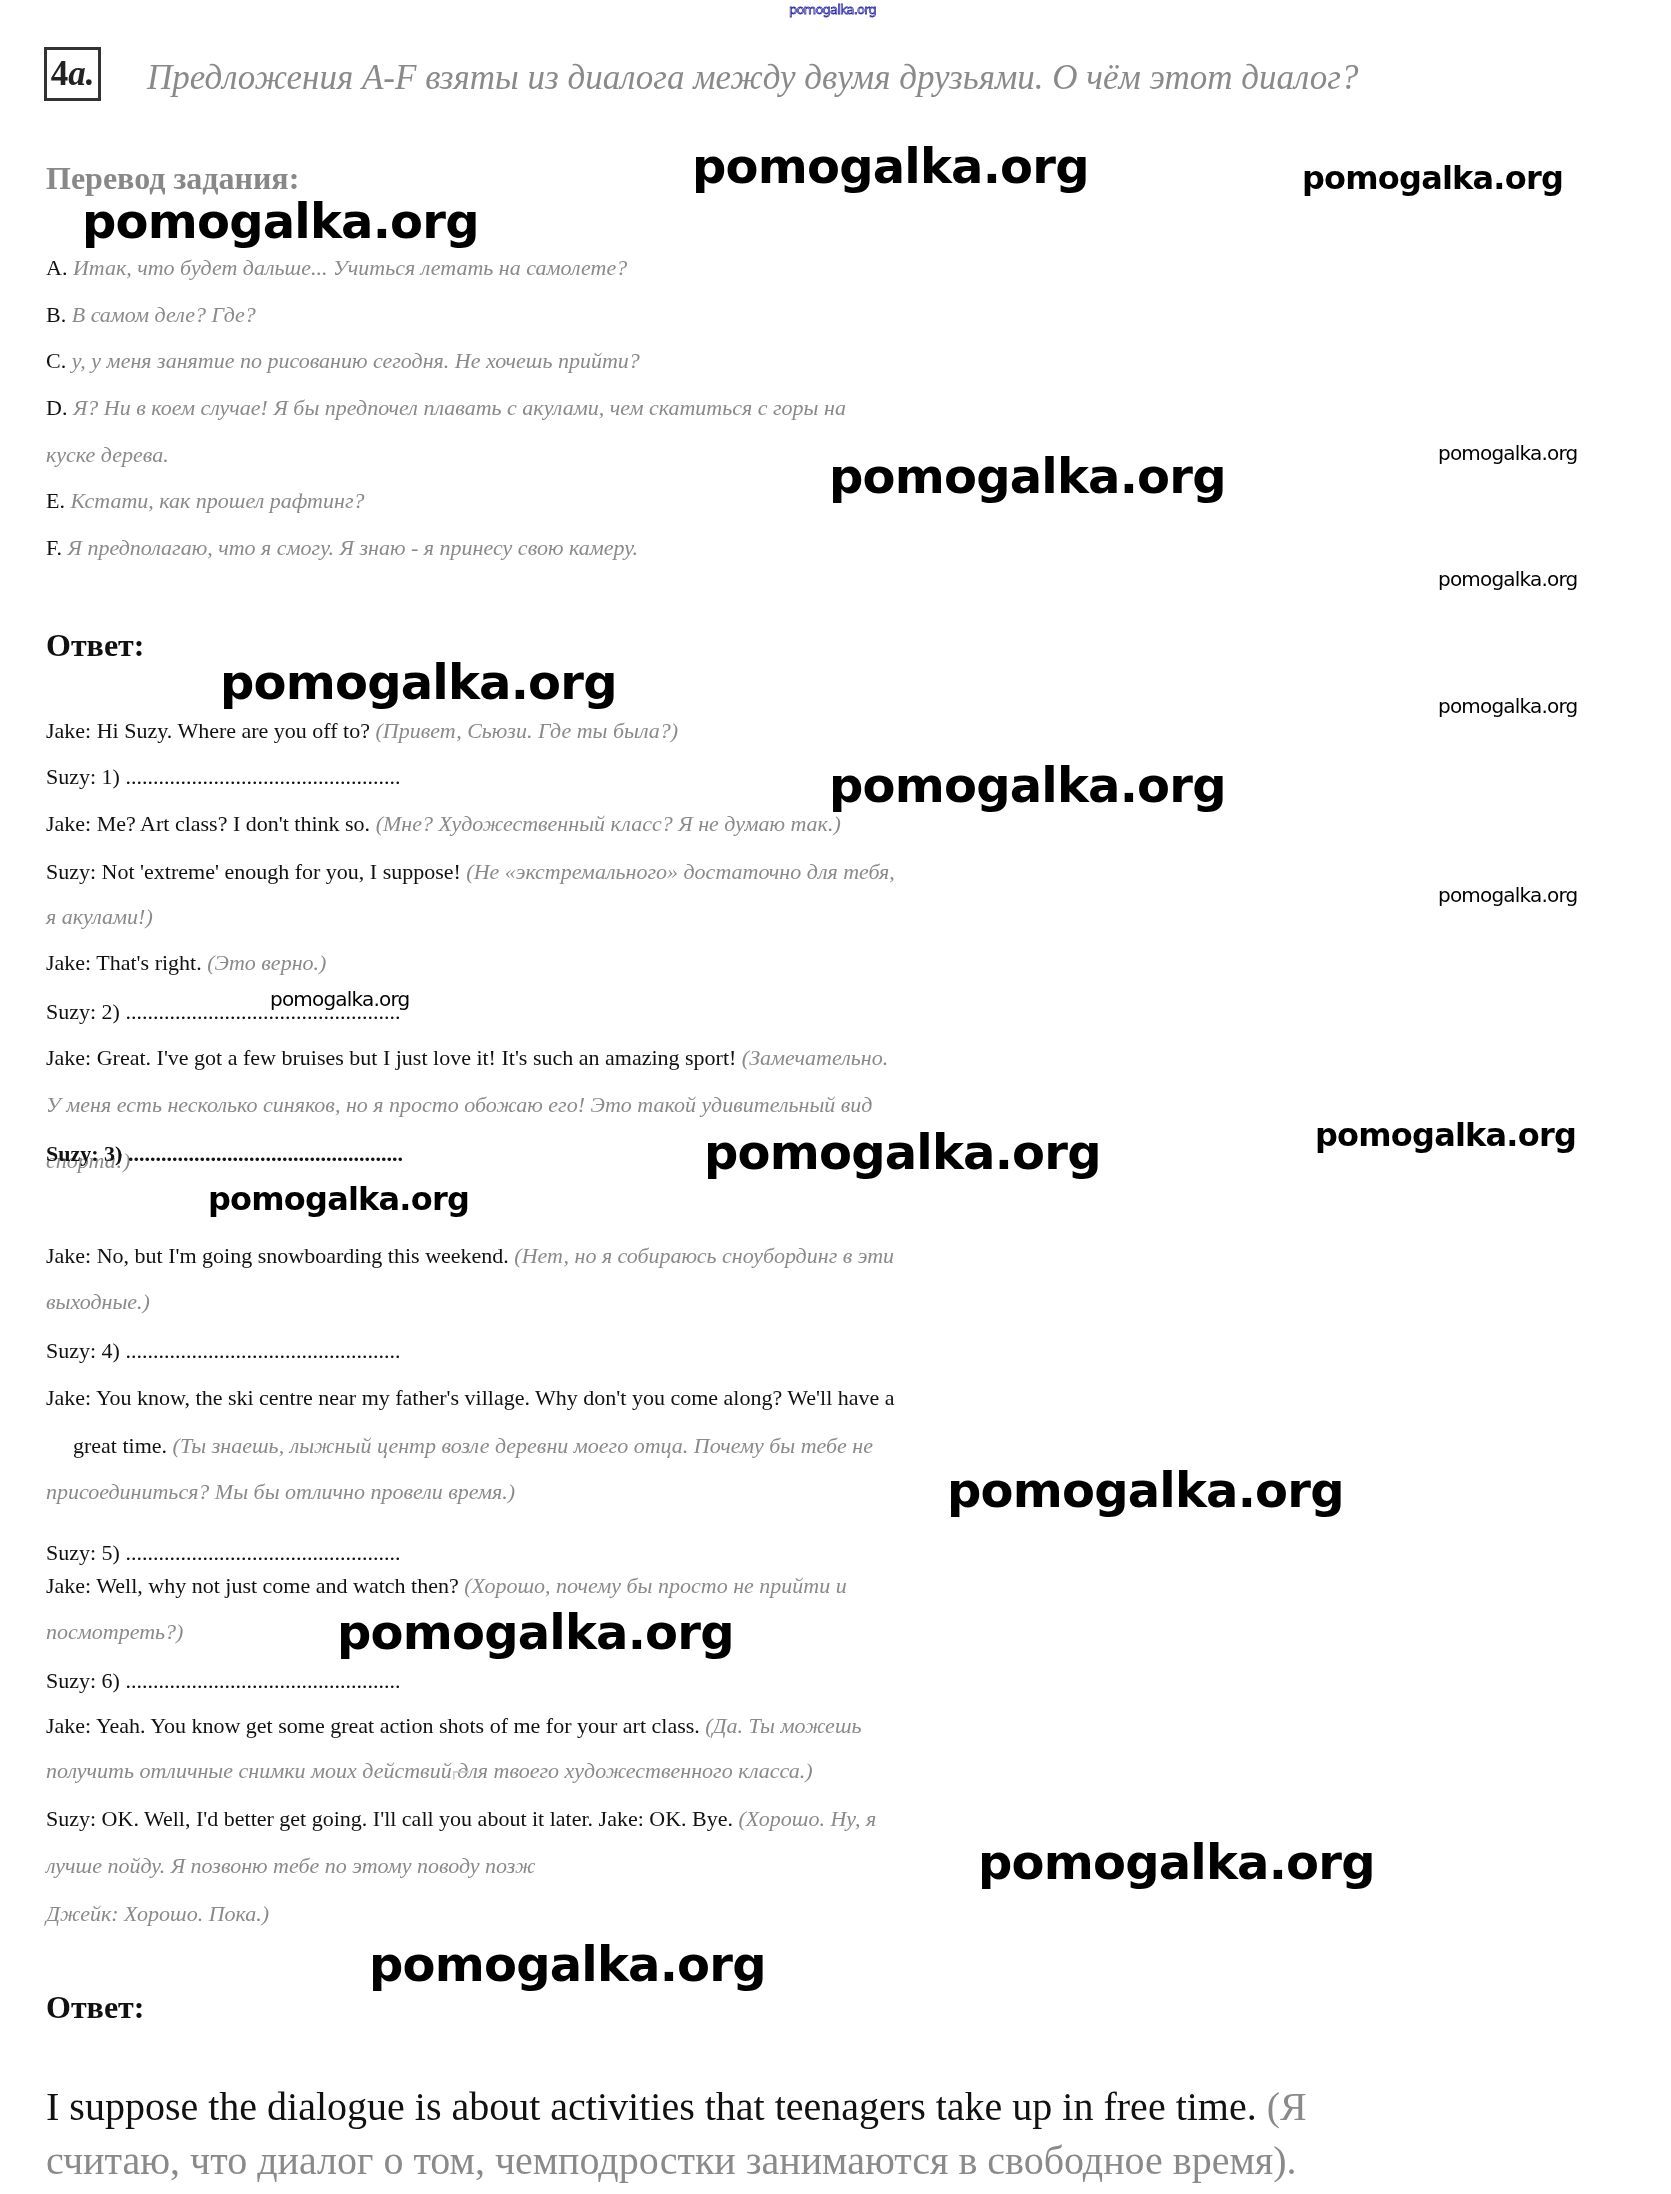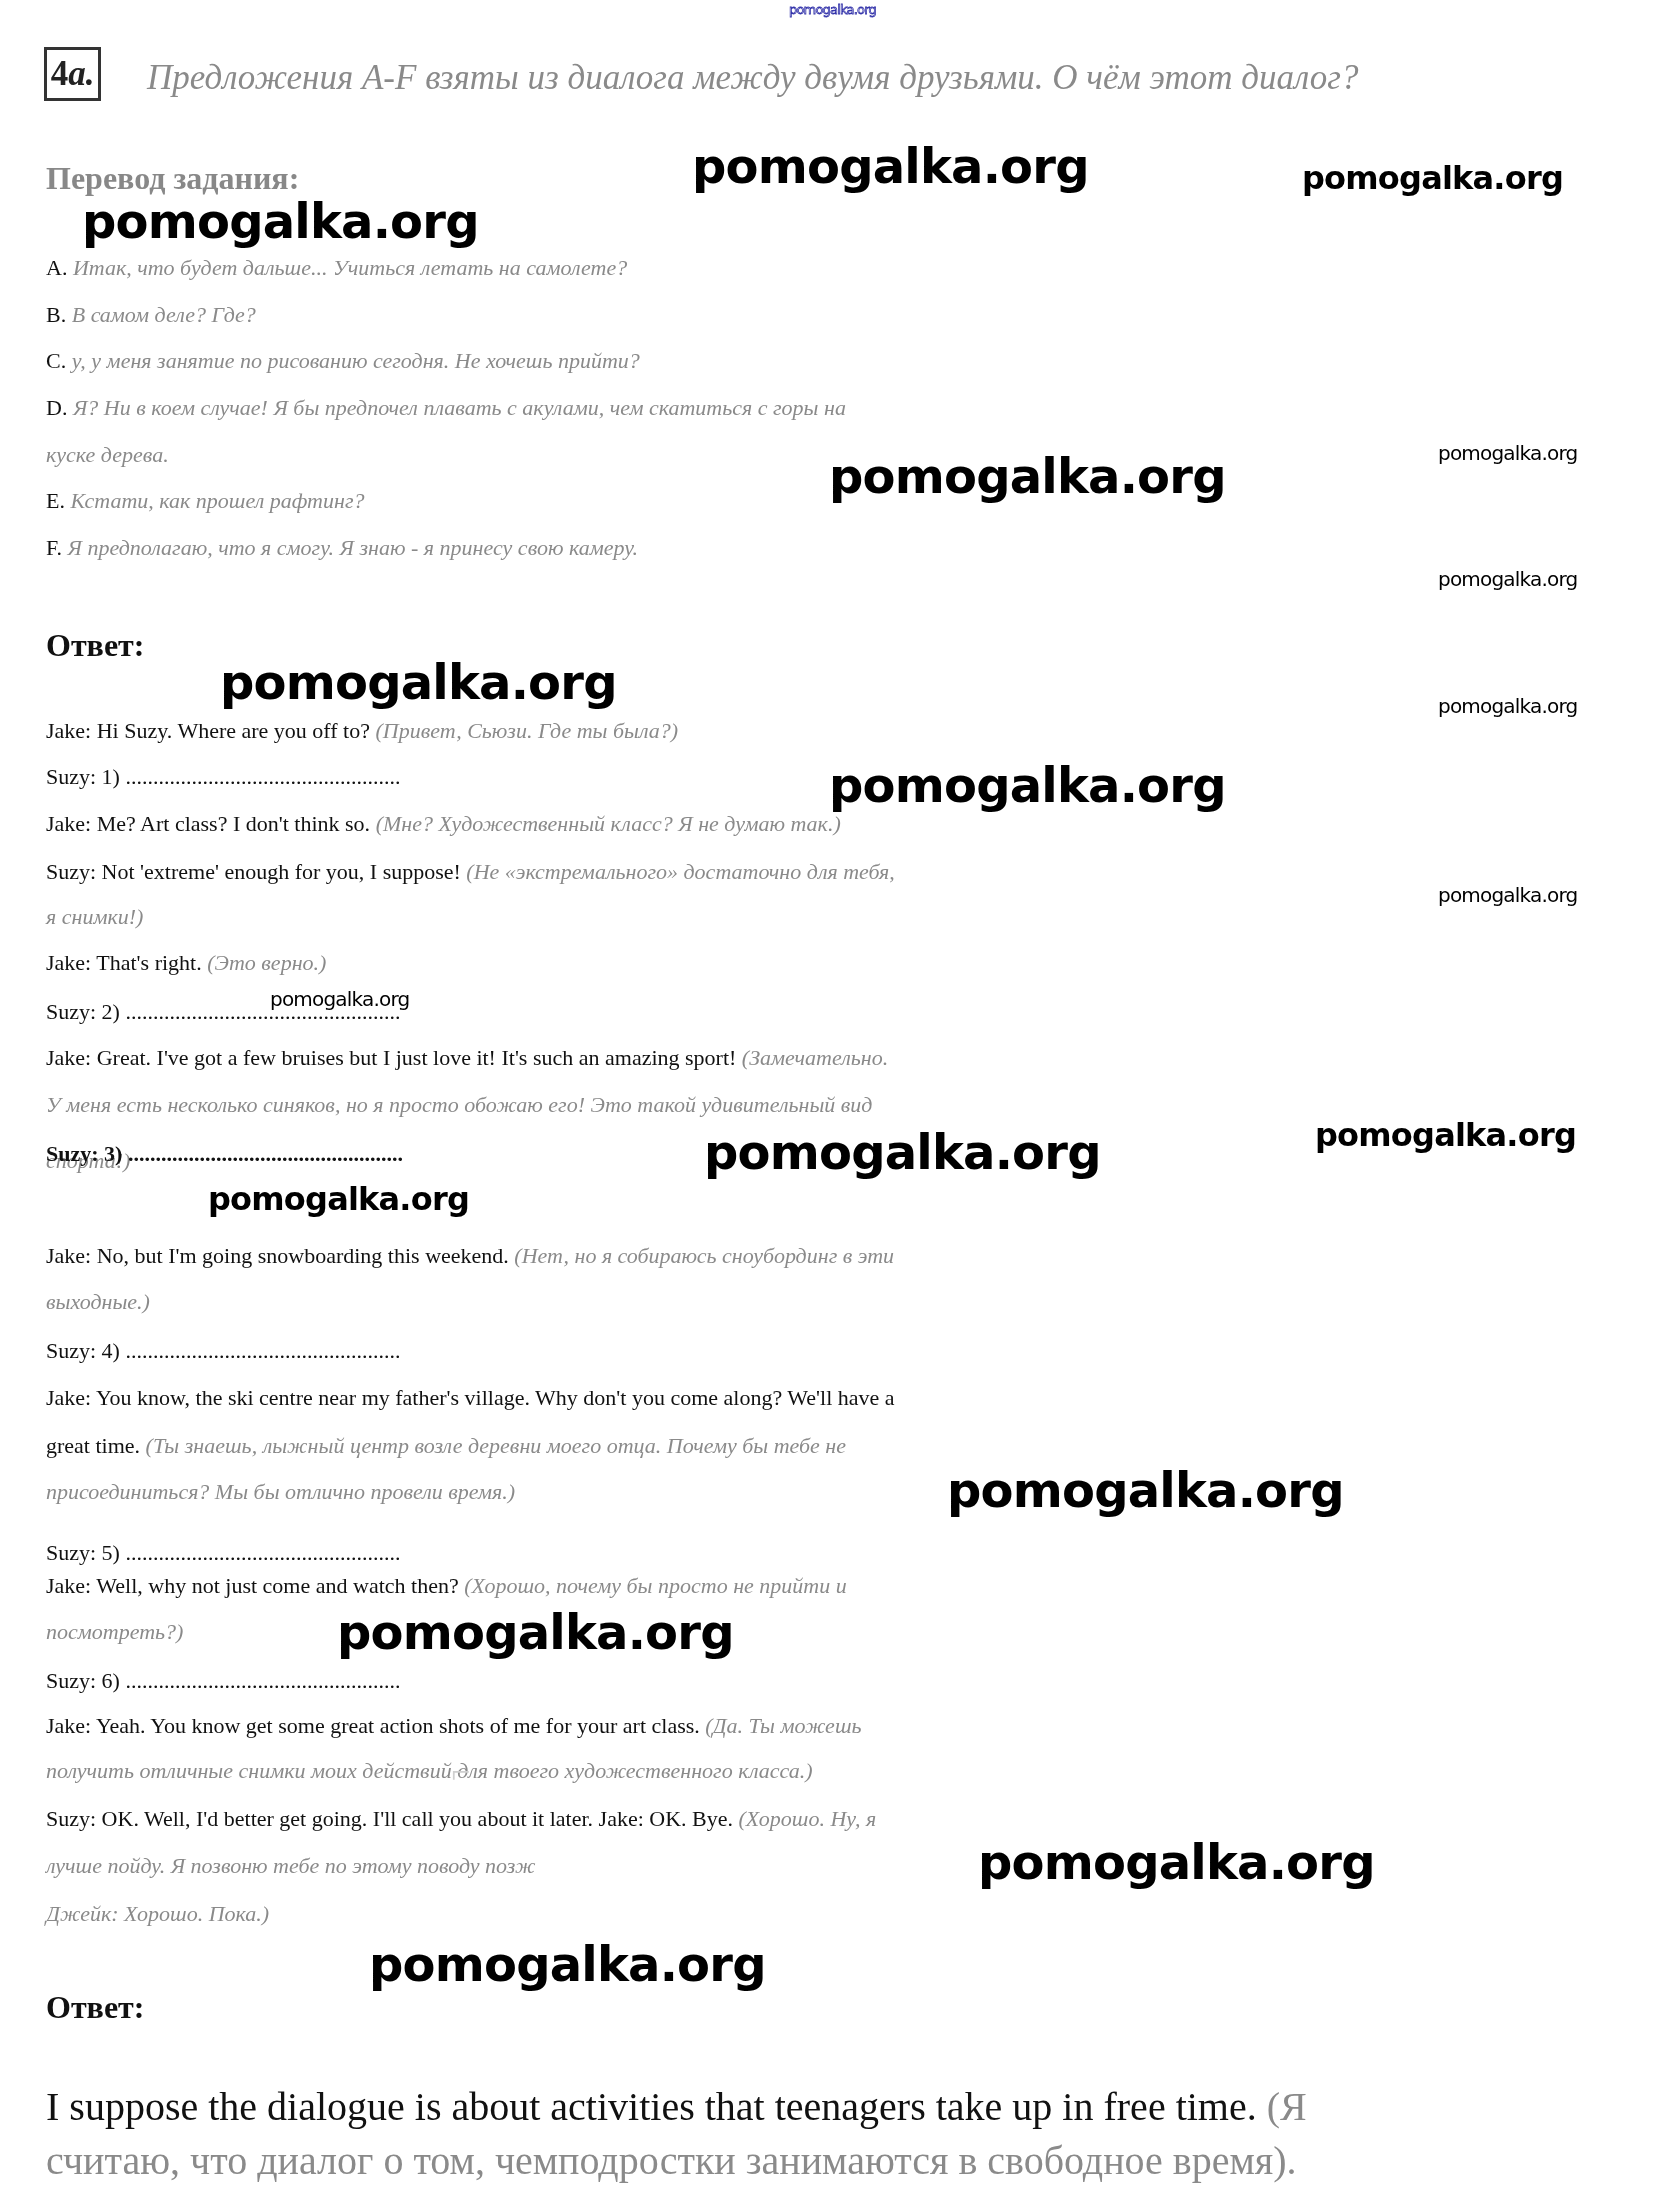--- a/index.html
+++ b/index.html
@@ -40,32 +40,32 @@
 <div class="line" style="top:481px;"><span class="label">E.</span> <span class="ru">Кстати, как прошел рафтинг?</span></div>
 <div class="line" style="top:528px;"><span class="label">F.</span> <span class="ru">Я предполагаю, что я смогу. Я знаю - я принесу свою камеру.</span></div>
 
 <div class="heading dark" style="top:626px;">Ответ:</div>
 
 <div id="dialogue">
     <div class="line" style="top: 711px;"><span class="label">Jake: Hi Suzy. Where are you off to?</span> <span class="ru">(Привет, Сьюзи. Где ты была?)</span></div>
     <div class="line" style="top: 757px;"><span class="label">Suzy: 1) ..................................................</span></div>
     <div class="line" style="top: 804px;"><span class="label">Jake: Me? Art class? I don't think so.</span> <span class="ru">(Мне? Художественный класс? Я не думаю так.)</span></div>
     <div class="line" style="top: 852px;"><span class="label">Suzy: Not 'extreme' enough for you, I suppose!</span> <span class="ru">(Не «экстремального» достаточно для тебя,</span></div>
-    <div class="line" style="top: 897px;"><span class="ru">я снимки!)</span></div>
+    <div class="line" style="top: 897px;"><span class="ru">я акулами!)</span></div>
     <div class="line" style="top: 943px;"><span class="label">Jake: That's right.</span> <span class="ru">(Это верно.)</span></div>
     <div class="line" style="top: 992px;"><span class="label">Suzy: 2) ..................................................</span></div>
     <div class="line" style="top: 1038px;"><span class="label">Jake: Great. I've got a few bruises but I just love it! It's such an amazing sport!</span> <span class="ru">(Замечательно.</span></div>
     <div class="line" style="top: 1085px;"><span class="ru">У меня есть несколько синяков, но я просто обожаю его! Это такой удивительный вид</span></div>
     <div class="line" style="top: 1141px;"><span class="ru">спорта!)</span></div>
     <div class="line" style="top: 1134px; font-weight: bold;"><span class="label">Suzy: 3) ..................................................</span></div>
     <div class="line" style="top: 1236px;"><span class="label">Jake: No, but I'm going snowboarding this weekend.</span> <span class="ru">(Нет, но я собираюсь сноубординг в эти</span></div>
     <div class="line" style="top: 1282px;"><span class="ru">выходные.)</span></div>
     <div class="line" style="top: 1331px;"><span class="label">Suzy: 4) ..................................................</span></div>
     <div class="line" style="top: 1378px; text-align: center;"><span class="label">Jake: You know, the ski centre near my father's village. Why don't you come along? We'll have a</span></div>
-    <div class="line" style="top: 1426px;"><span class="label">great time.</span> <span class="ru">(Ты знаешь, лыжный центр возле деревни моего отца. Почему бы тебе не</span></div>
+    <div class="line" style="top: 1426px; margin-left: 27px;"><span class="label">great time.</span> <span class="ru">(Ты знаешь, лыжный центр возле деревни моего отца. Почему бы тебе не</span></div>
     <div class="line" style="top: 1472px;"><span class="ru">присоединиться? Мы бы отлично провели время.)</span></div>
     <div class="line" style="top: 1519px; margin-top: 14px;"><span class="label">Suzy: 5) ..................................................</span></div>
     <div class="line" style="top: 1566px;"><span class="label">Jake: Well, why not just come and watch then?</span> <span class="ru">(Хорошо, почему бы просто не прийти и</span></div>
     <div class="line" style="top: 1612px;"><span class="ru">посмотреть?)</span></div>
     <div class="line" style="top: 1661px;"><span class="label">Suzy: 6) ..................................................</span></div>
     <div class="line" style="top: 1706px;"><span class="label">Jake: Yeah. You know get some great action shots of me for your art class.</span> <span class="ru">(Да. Ты можешь</span></div>
     <div class="line" style="top: 1751px;"><span class="ru">получить отличные снимки моих действий для твоего художественного класса.)</span></div>
     <div class="line" style="top: 1799px;"><span class="label">Suzy: OK. Well, I'd better get going. I'll call you about it later. Jake: OK. Bye.</span> <span class="ru">(Хорошо. Ну, я</span></div>
     <div class="line" style="top: 1846px;"><span class="ru">лучше пойду. Я позвоню тебе по этому поводу позж</span></div>
     <div class="line" style="top: 1894px;"><span class="ru">Джейк: Хорошо. Пока.)</span></div>

